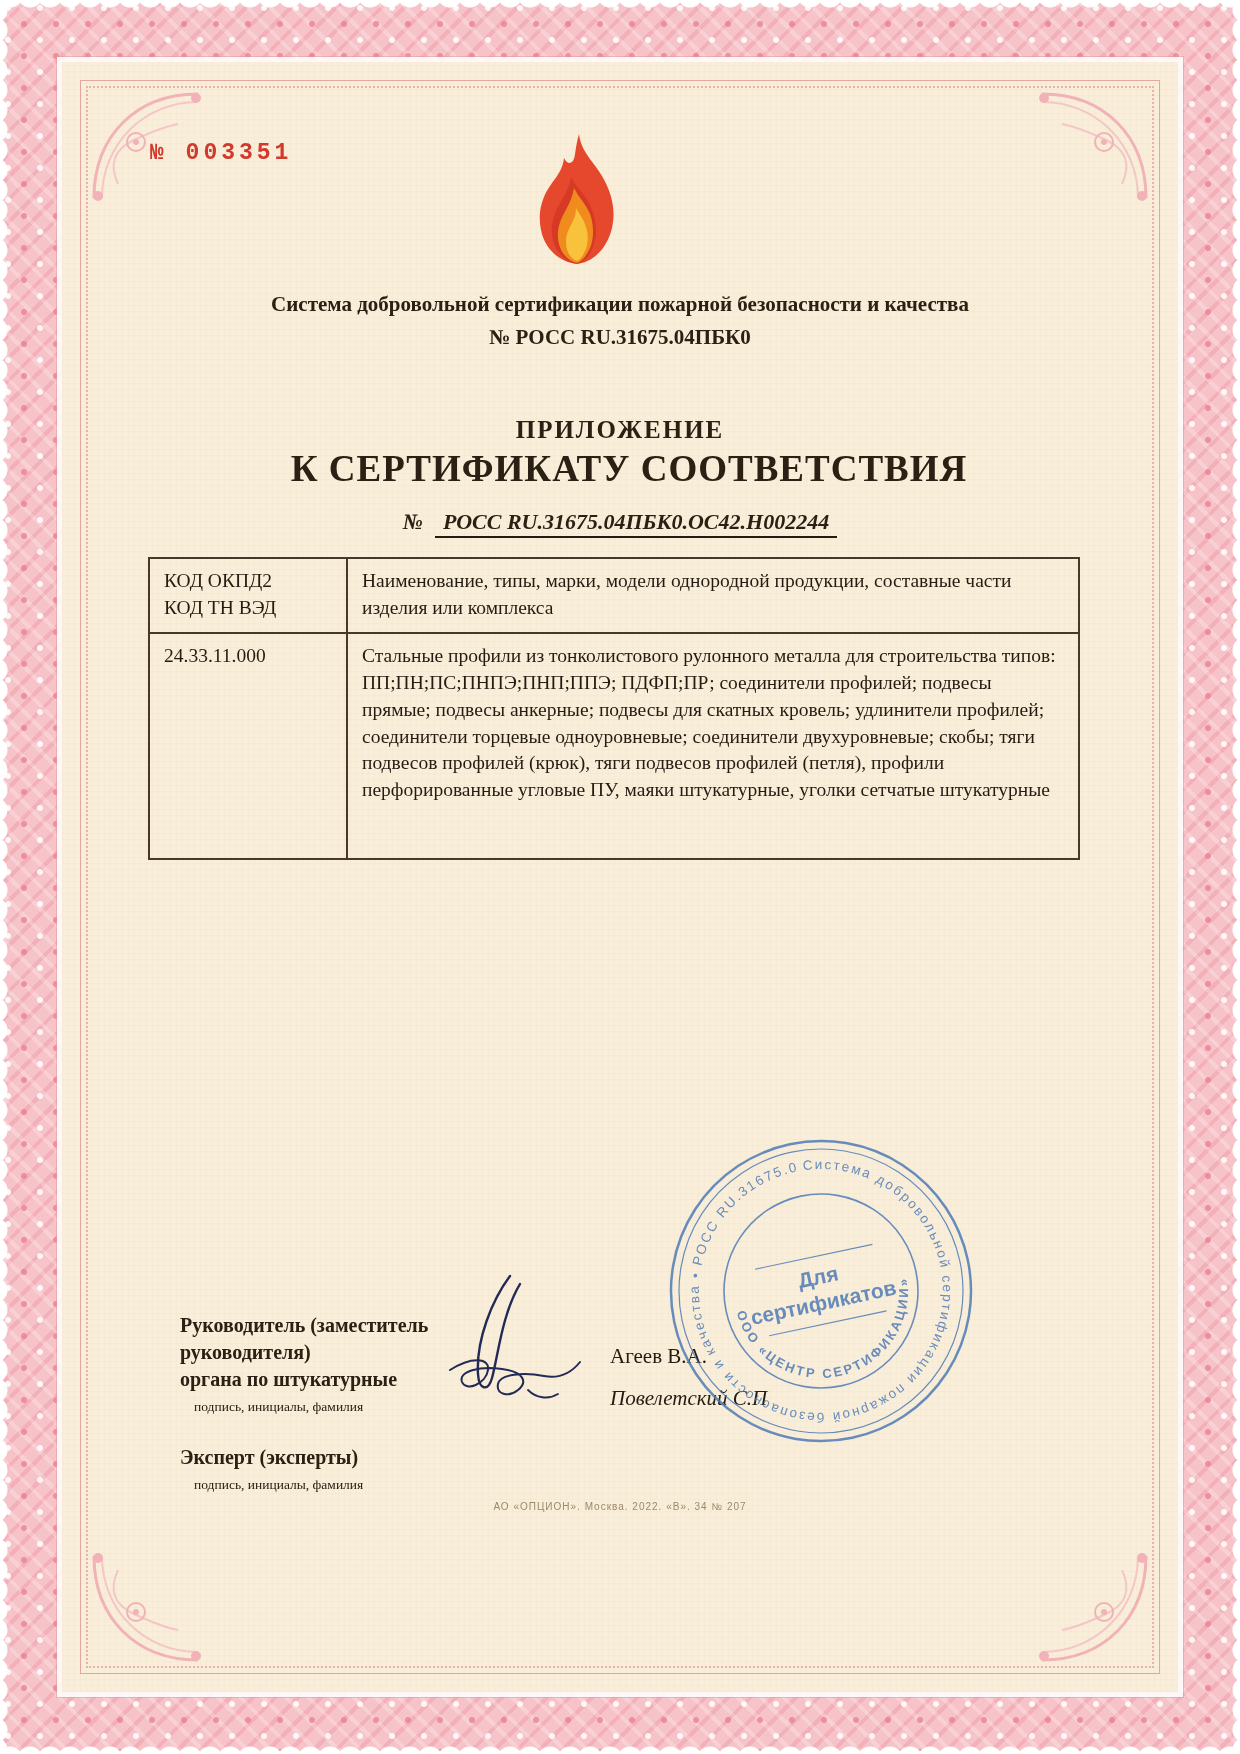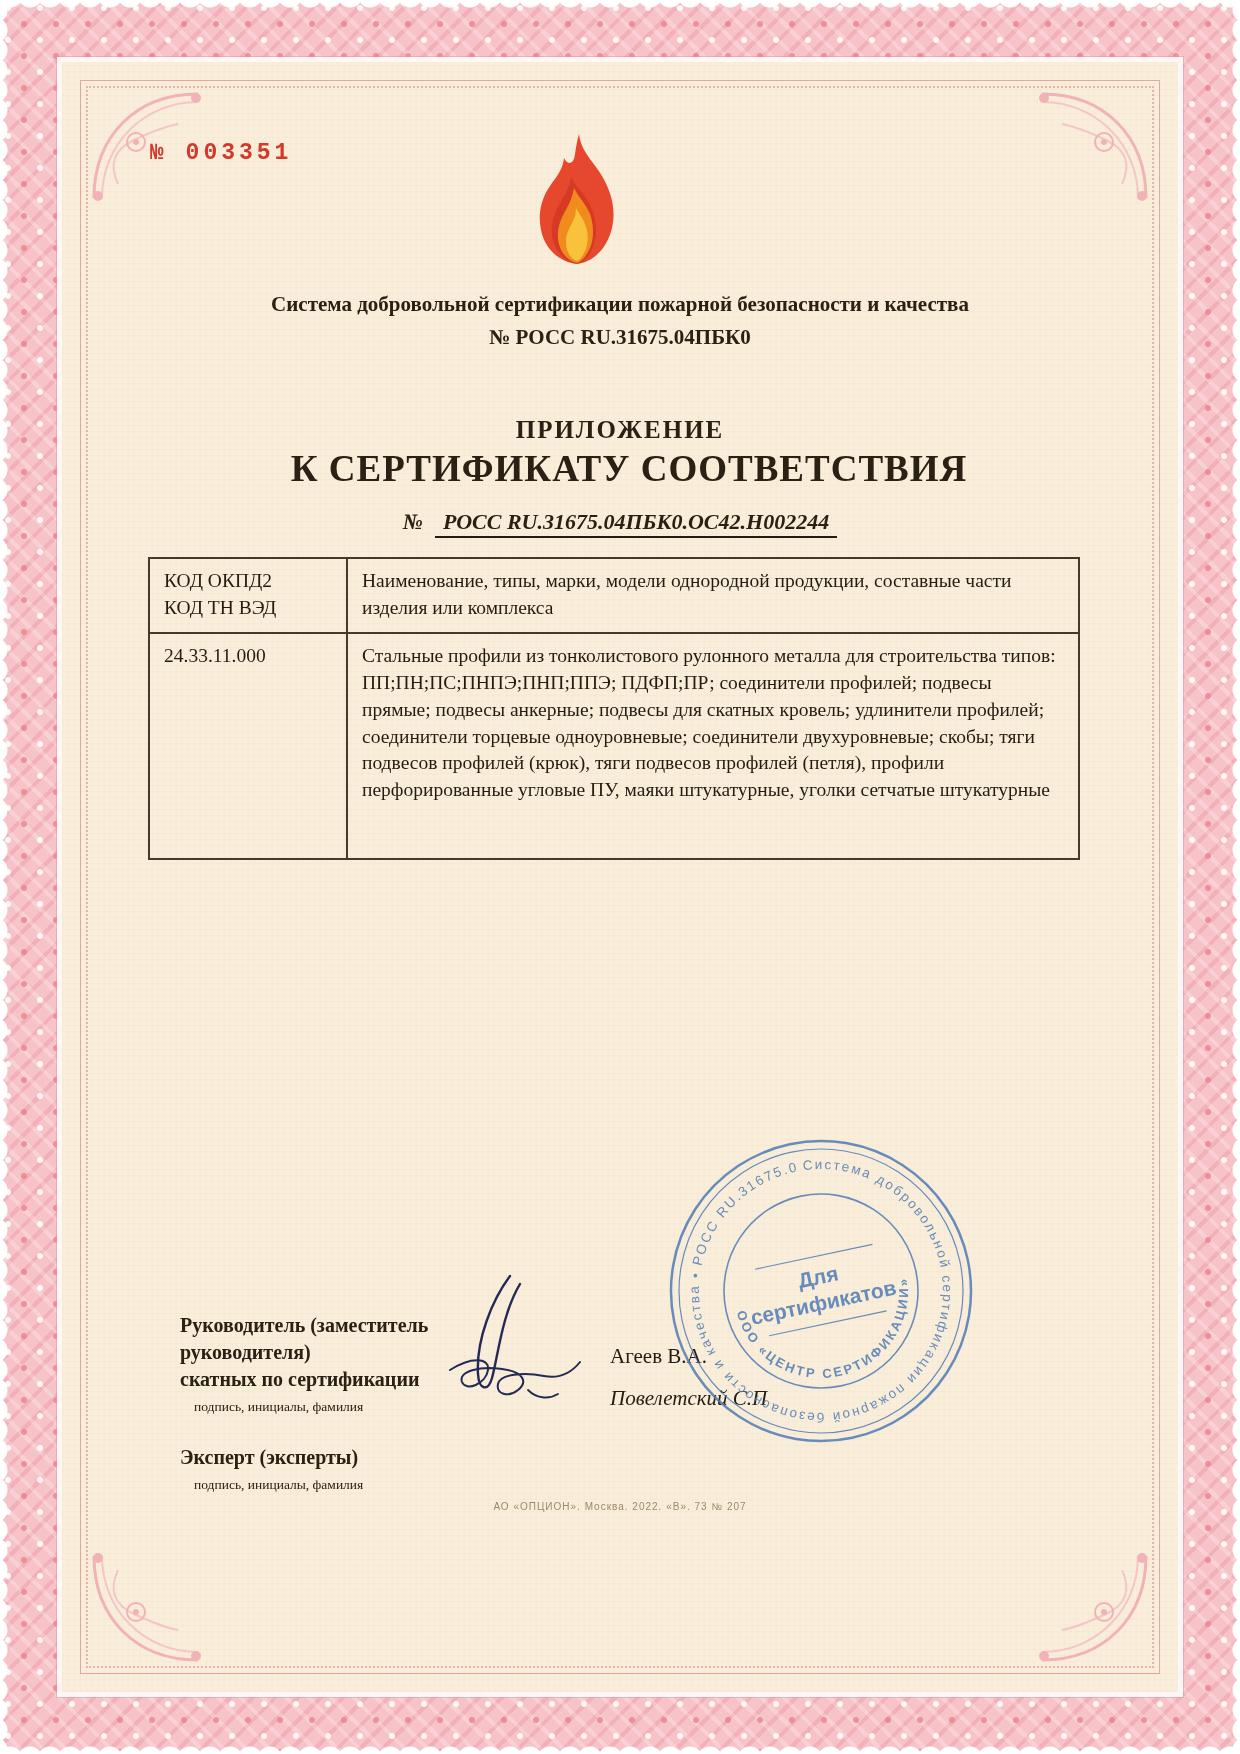--- a/index.html
+++ b/index.html
@@ -172,21 +172,21 @@
     </tr>
     <tr class="body-row">
       <td class="col-codes">24.33.11.000</td>
       <td>Стальные профили из тонколистового рулонного металла для строительства типов: ПП;ПН;ПС;ПНПЭ;ПНП;ППЭ; ПДФП;ПР; соединители профилей; подвесы прямые; подвесы анкерные; подвесы для скатных кровель; удлинители профилей; соединители торцевые одноуровневые; соединители двухуровневые; скобы; тяги подвесов профилей (крюк), тяги подвесов профилей (петля), профили перфорированные угловые ПУ, маяки штукатурные, уголки сетчатые штукатурные</td>
     </tr>
   </tbody>
     </table>
 
   <div class="abs sig-area">
     <div class="sig-role">Руководитель (заместитель руководителя)</div>
-    <div class="sig-role">скатных по сертификации</div>
+    <div class="sig-role">органа по штукатурные</div>
     <div class="sig-caption">подпись, инициалы, фамилия</div>
     <div class="sig-expert">
       <div class="sig-role">Эксперт (эксперты)</div>
       <div class="sig-caption">подпись, инициалы, фамилия</div>
     </div>
   </div>
 
   <svg class="abs signature-svg" viewBox="0 0 175 145">
     <g fill="none" stroke="#232a55" stroke-width="2.4" stroke-linecap="round">
       <path d="M78,6 C60,30 44,70 46,104 C47,120 56,122 60,108 C66,86 70,44 88,14"></path>
@@ -215,15 +215,15 @@
           <textPath href="#stamp-arc-inner-bottom" startOffset="50%">ООО «ЦЕНТР СЕРТИФИКАЦИИ»</textPath>
         </text>
         <line x1="99" y1="124" x2="219" y2="124" stroke="#4877b6" stroke-width="1.2"></line>
         <line x1="99" y1="192" x2="219" y2="192" stroke="#4877b6" stroke-width="1.2"></line>
         <text x="159" y="152" text-anchor="middle" font-size="21" font-weight="bold" fill="#4877b6">Для</text>
         <text x="159" y="178" text-anchor="middle" font-size="21" font-weight="bold" fill="#4877b6">сертификатов</text>
       </g>
     </svg>
   </div>
 
-  <div class="abs footer-print">АО «ОПЦИОН». Москва. 2022. «В». 73 № 207</div>
+  <div class="abs footer-print">АО «ОПЦИОН». Москва. 2022. «В». 34 № 207</div>
 
 </div>
 
 </body></html>

